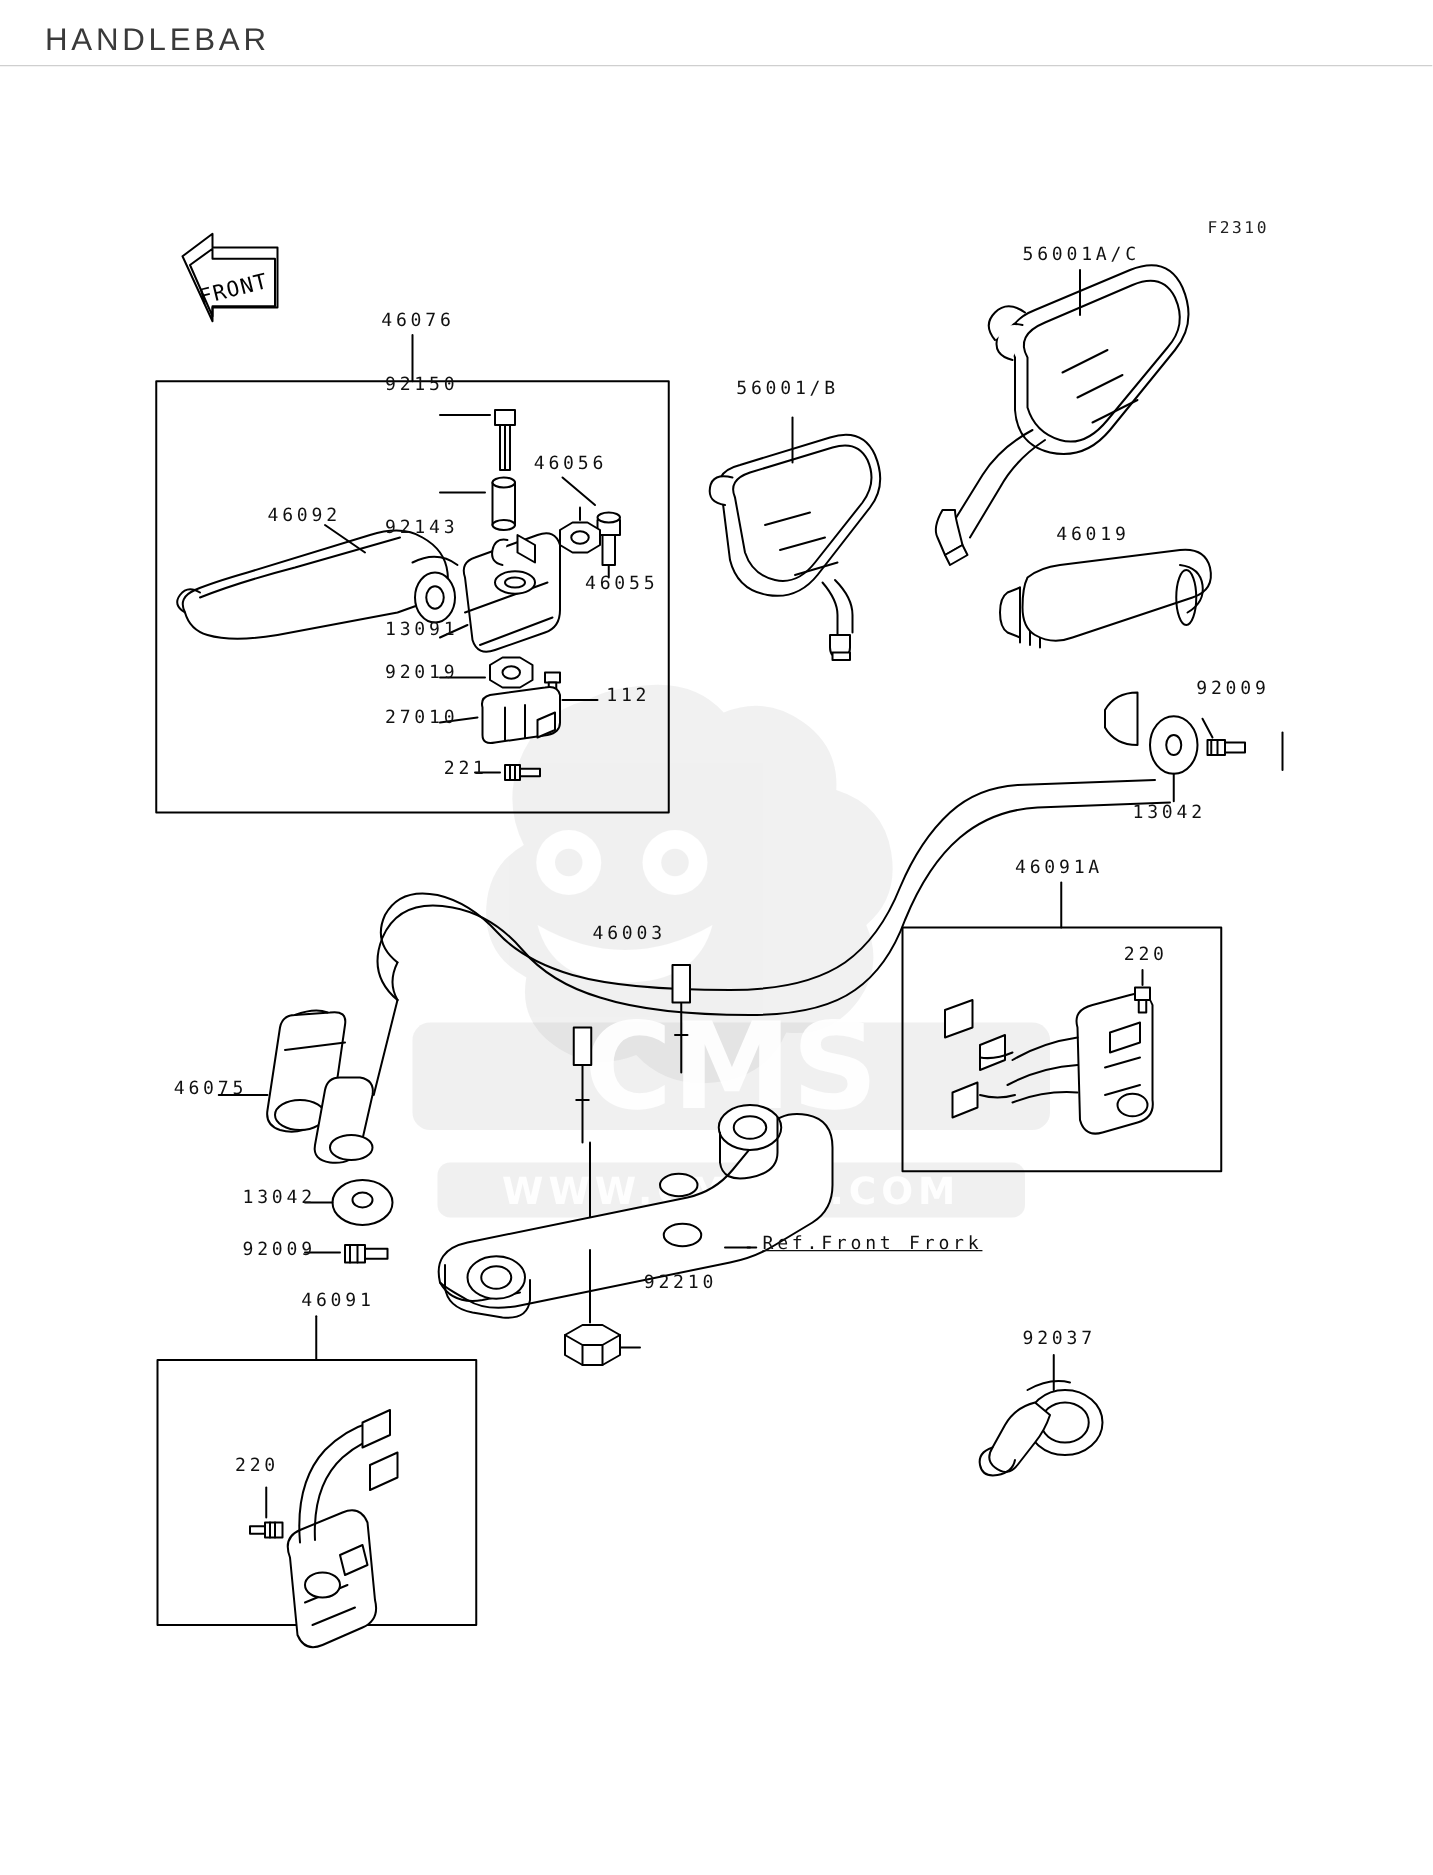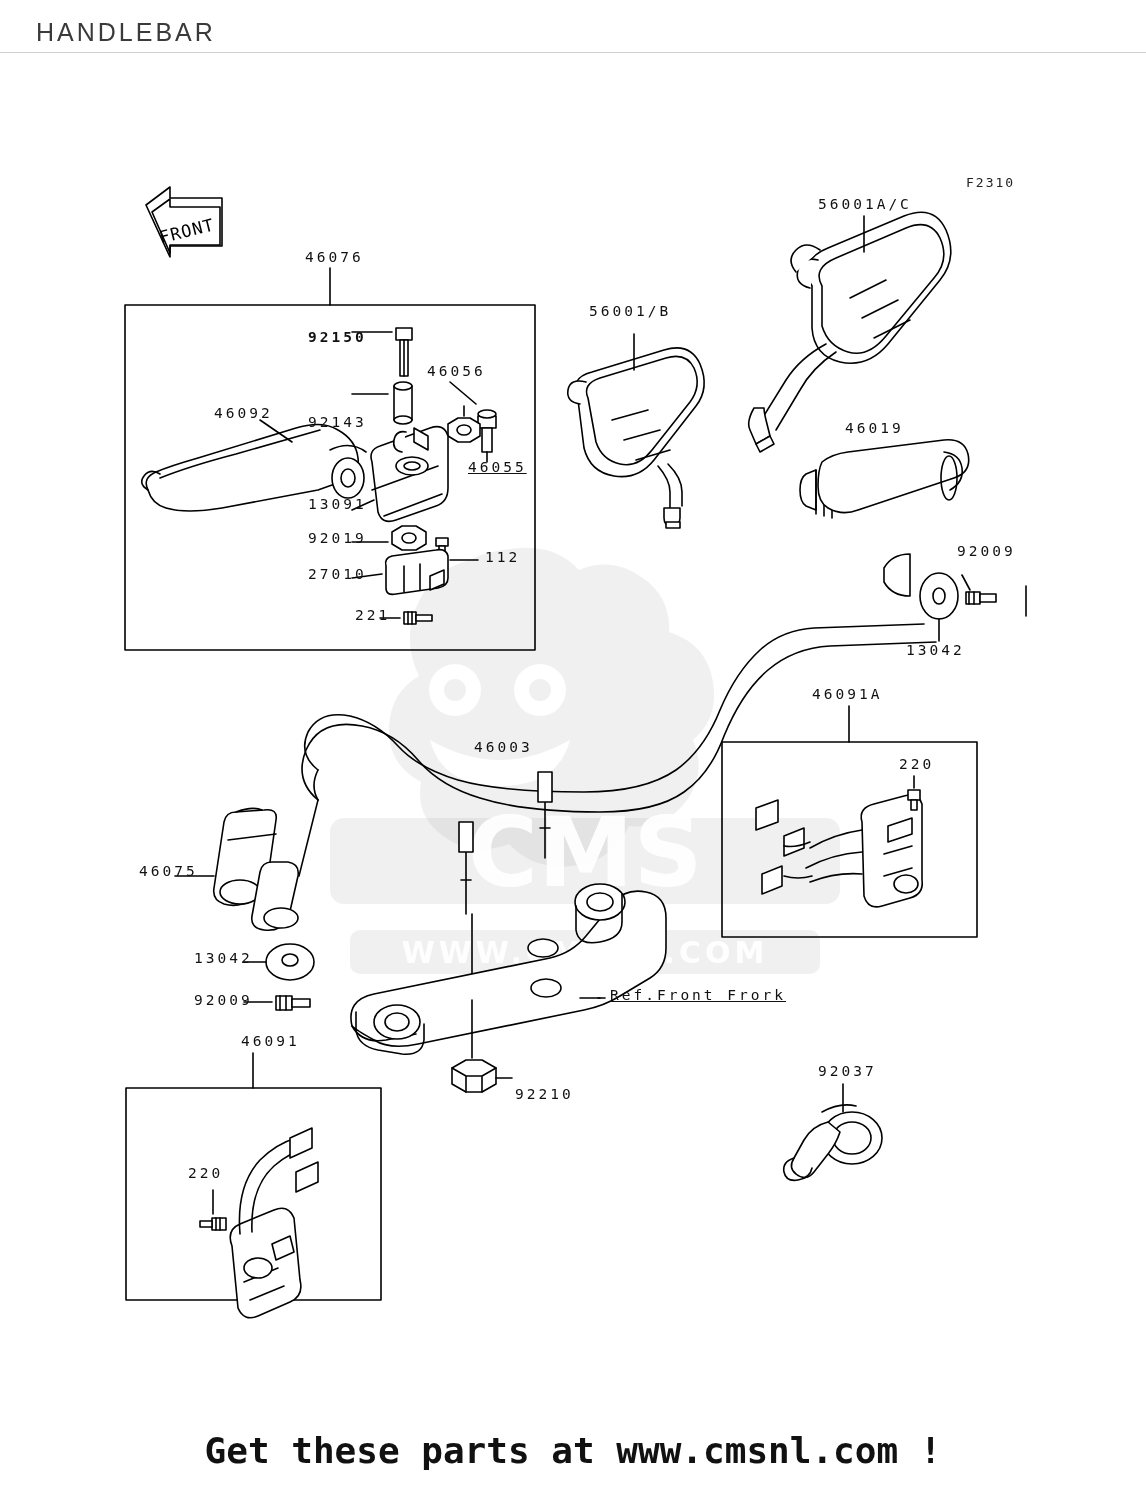--- a/index.html
+++ b/index.html
@@ -360,42 +360,41 @@
         <path d="M200 1221 l12 0 l0 6 l-12 0 z" fill="#fff"></path>
         <line x1="216" y1="1218" x2="216" y2="1230"></line>
         <line x1="220" y1="1218" x2="220" y2="1230"></line>
         <line x1="213" y1="1190" x2="213" y2="1214"></line>
       </g>
 
     </g>
   </svg>
 
   <div class="lbl" style="left:305px; top:249px;">46076</div>
-  <div class="lbl" style="left:308px; top:329px;font-weight:bold;">92150</div>
+  <div class="lbl" style="left:308px; top:300px;">92150</div>
   <div class="lbl" style="left:427px; top:363px;">46056</div>
   <div class="lbl" style="left:308px; top:380px;margin-top:34px;">92143</div>
   <div class="lbl" style="left:214px; top:405px;">46092</div>
-  <div class="lbl" style="left:468px; top:459px;text-decoration:underline;">46055</div>
+  <div class="lbl" style="left:468px; top:459px;">46055</div>
   <div class="lbl" style="left:308px; top:496px;">13091</div>
   <div class="lbl" style="left:308px; top:530px;">92019</div>
   <div class="lbl" style="left:485px; top:549px;">112</div>
   <div class="lbl" style="left:308px; top:566px;">27010</div>
   <div class="lbl" style="left:355px; top:607px;">221</div>
   <div class="lbl" style="left:589px; top:303px;">56001/B</div>
   <div class="lbl" style="left:818px; top:196px;">56001A/C</div>
   <div class="lbl" style="left:845px; top:420px;">46019</div>
   <div class="lbl" style="left:957px; top:543px;">92009</div>
   <div class="lbl" style="left:906px; top:642px;">13042</div>
   <div class="lbl" style="left:812px; top:686px;">46091A</div>
   <div class="lbl" style="left:899px; top:756px;">220</div>
   <div class="lbl" style="left:474px; top:739px;">46003</div>
   <div class="lbl" style="left:139px; top:863px;">46075</div>
   <div class="lbl" style="left:194px; top:950px;">13042</div>
   <div class="lbl" style="left:194px; top:992px;">92009</div>
   <div class="lbl" style="left:241px; top:1033px;">46091</div>
   <div class="lbl" style="left:188px; top:1165px;">220</div>
   <div class="lbl" style="left:610px; top:987px;text-decoration:underline;">Ref.Front Frork</div>
-  <div class="lbl" style="left:515px; top:1086px;">92210</div>
+  <div class="lbl" style="left:515px; top:1018px;">92210</div>
   <div class="lbl" style="left:818px; top:1063px;">92037</div>
 
-  <div class="footer-tagline">Get these parts at www.cmsnl.com !</div>
 
 </div>
 
 </body></html>

